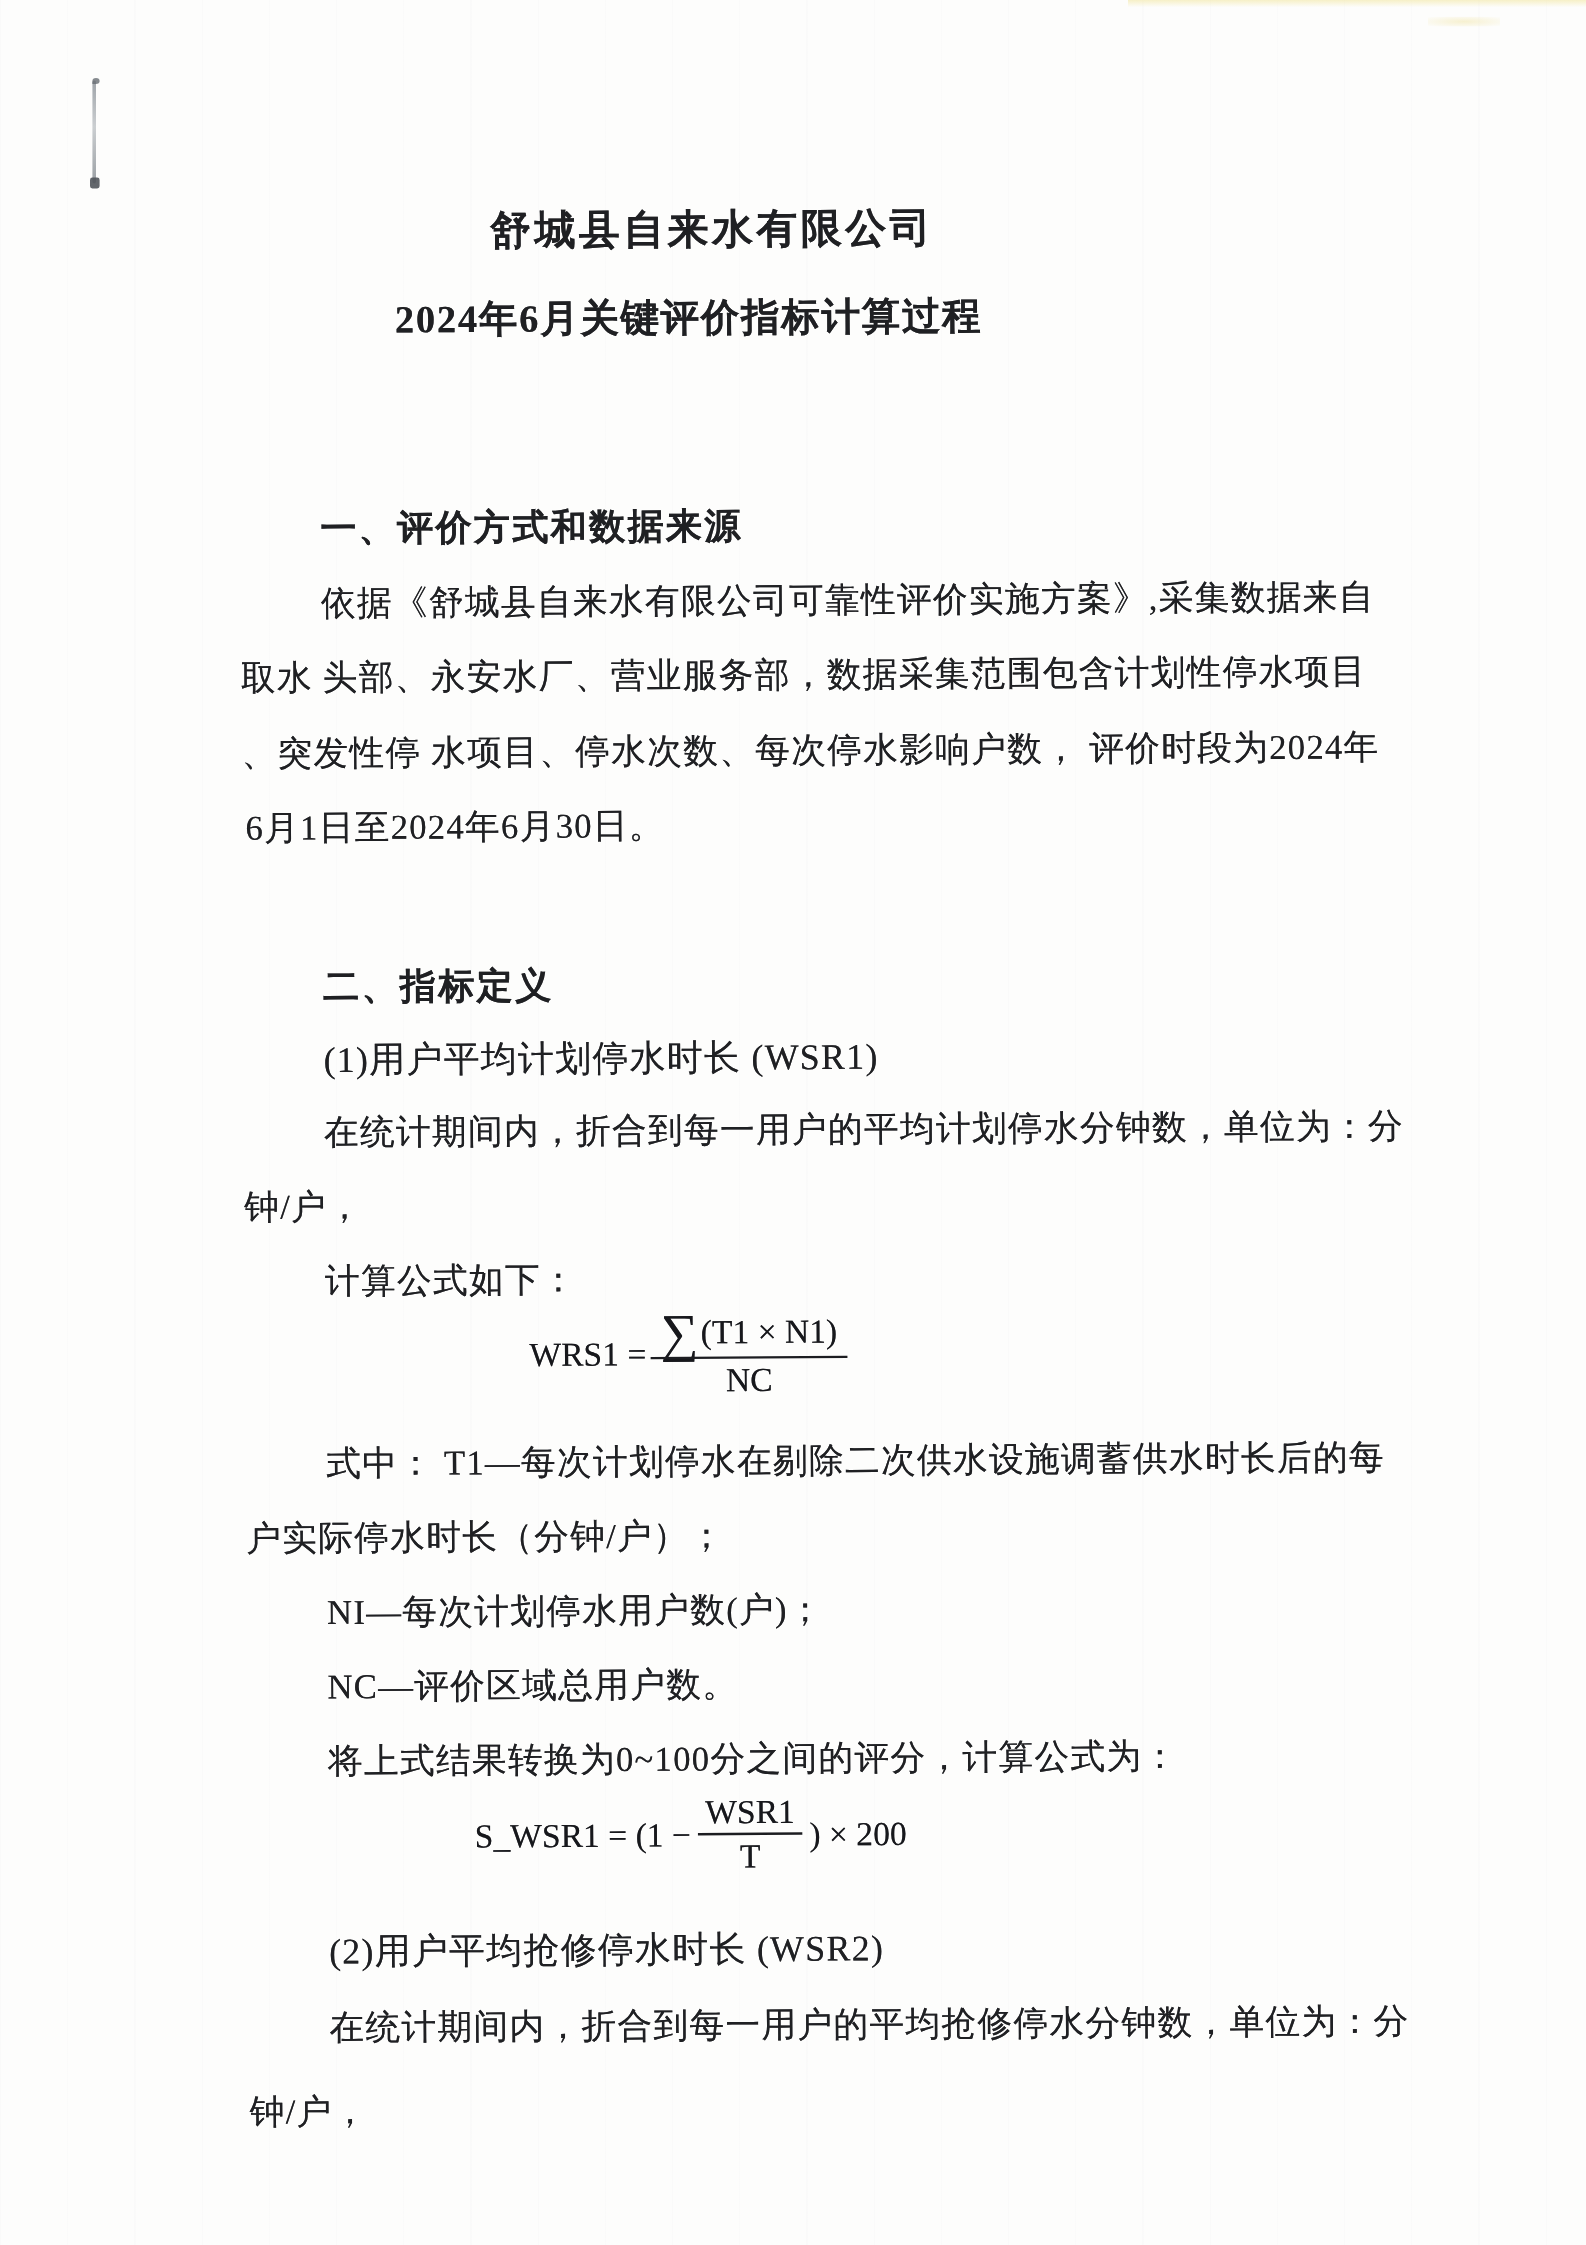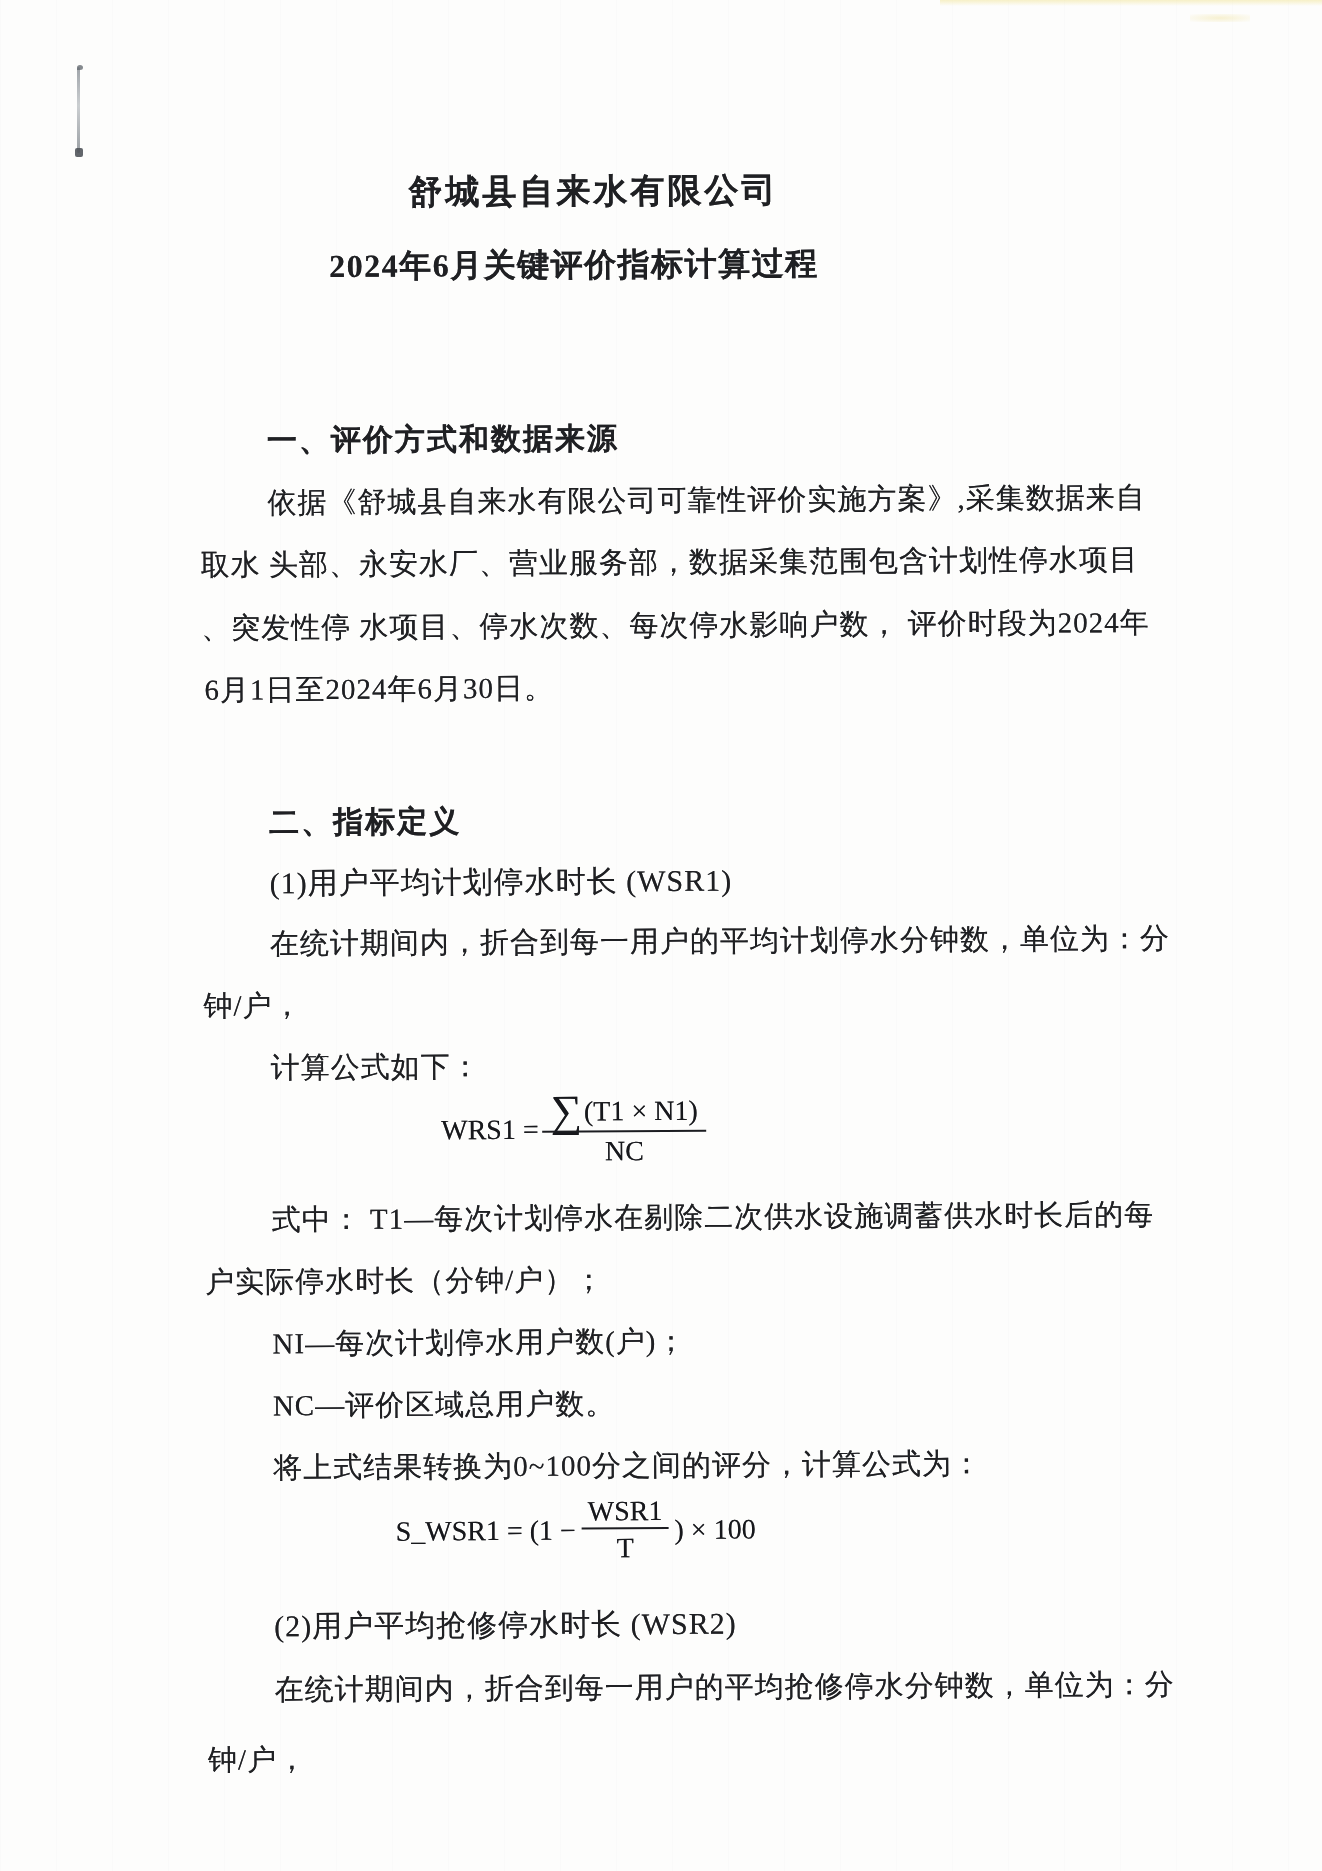--- a/index.html
+++ b/index.html
@@ -132,21 +132,21 @@
   <div class="ln" style="left:270px;top:1384px">NC—评价区域总用户数。</div>
 
   <div class="ln" style="left:270px;top:1446px">将上式结果转换为0~100分之间的评分，计算公式为：</div>
 
   <div class="formula" style="left:390px;top:1497px">
     <span class="op">S_WSR1 = (1 −</span>
     <span class="frac fsmall">
       <span class="num">WSR1</span>
       <span class="den">T</span>
     </span>
-    <span class="op">) × 100</span>
+    <span class="op">) × 200</span>
   </div>
 
   <div class="ln it" style="left:270px;top:1604px">(2)用户平均抢修停水时长 (WSR2)</div>
 
   <div class="ln" style="left:270px;top:1668px">在统计期间内，折合到每一用户的平均抢修停水分钟数，单位为：分</div>
 
   <div class="ln" style="left:203px;top:1738px">钟/户，</div>
 
 </div>
 

